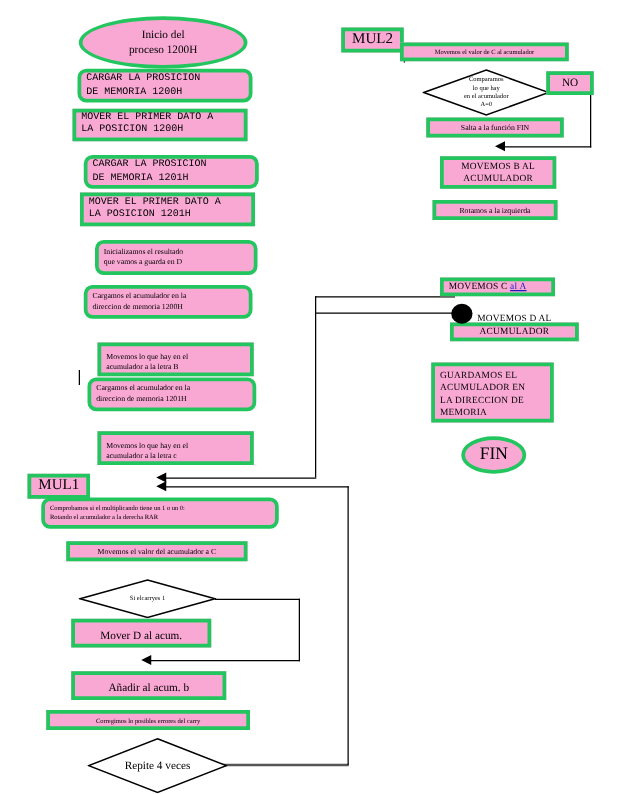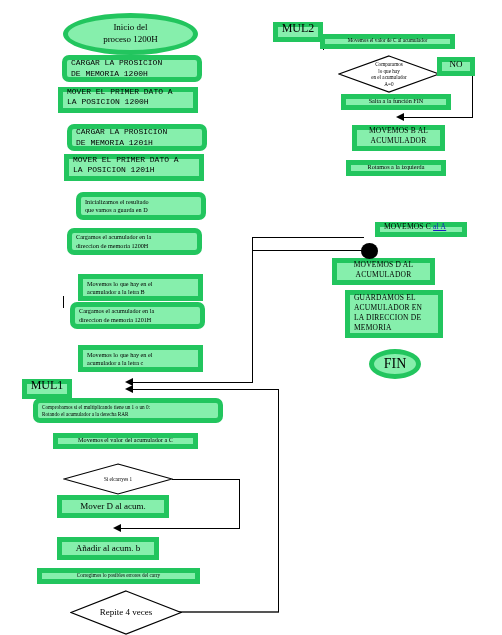--- a/index.html
+++ b/index.html
@@ -9,22 +9,22 @@
     font-family:"Liberation Serif", serif;
     color:#000;
     position:relative;
     overflow:hidden;
   }
   #canvas{position:absolute;left:0;top:0;width:502px;height:635px;}
 
   .node{
     position:absolute;
     box-sizing:border-box;
-    border:5px solid #22c55e;
-    background:#86efac;
+    border:3px solid #22c55e;
+    background:#f9a8d4;
     display:flex;
     align-items:center;
     justify-content:center;
     text-align:center;
     line-height:1.32;
     z-index:5;
   }
   .node.left-text{justify-content:flex-start;text-align:left;}
   .node .txt{display:block;width:100%;padding:0 4px;white-space:pre-line;}
 
@@ -151,21 +151,21 @@
     <svg class="dshape" viewBox="0 0 110 32" preserveAspectRatio="none">
       <polygon points="55,1 109,16 55,31 1,16" fill="#fff" stroke="#000" stroke-width="1.2"></polygon>
     </svg>
     <span class="dlabel xsmall">Si el <span class="sq-red">carry</span> es 1</span>
   </div>
 
   <div class="node rect mid" style="left:57px;top:495px;width:112px;height:23px;">
     <span class="txt">Mover D al <span class="sq-red">acum.</span></span>
   </div>
 
-  <div class="node rect mid" style="left:57px;top:537px;width:102px;height:23px;">
+  <div class="node rect mid" style="left:57px;top:537px;width:124px;height:23px;">
     <span class="txt">Añadir al <span class="sq-red">acum.</span> b</span>
   </div>
 
   <div class="node rect xsmall" style="left:37px;top:568px;width:163px;height:16px;">
     <span class="txt">Corregimos lo posibles errores del <span class="sq-red">carry</span></span>
   </div>
 
   <div class="diamond" style="left:70px;top:590px;width:112px;height:45px;">
     <svg class="dshape" viewBox="0 0 112 45" preserveAspectRatio="none">
       <polygon points="56,1 111,22.5 56,44 1,22.5" fill="#fff" stroke="#000" stroke-width="1.2"></polygon>
@@ -202,27 +202,27 @@
   <div class="node rect caps" style="left:352px;top:125px;width:93px;height:26px;">
     <span class="txt">MOVEMOS B AL
 ACUMULADOR</span>
   </div>
 
   <div class="node rect small" style="left:346px;top:160px;width:100px;height:16px;">
     <span class="txt">Rotamos a la izquierda</span>
   </div>
 
 
-  <div class="node rect caps left-text" style="left:352px;top:222px;width:92px;height:15px;margin-left:23px;">
+  <div class="node rect caps left-text" style="left:352px;top:222px;width:92px;height:15px;">
     <span class="txt"><span>MOVEMOS C </span><span class="lnk-blue">al A</span></span>
   </div>
 
   <div class="dot" style="left:361px;top:243px;width:17px;height:16px;"></div>
 
-  <div class="node rect caps" style="left:332px;top:258px;width:103px;height:27px;">
+  <div class="node rect caps" style="left:360px;top:258px;width:103px;height:15px;">
     <span class="txt">MOVEMOS D AL
 ACUMULADOR</span>
   </div>
 
   <div class="node rect caps left-text" style="left:345px;top:290px;width:98px;height:48px;">
     <span class="txt">GUARDAMOS EL
 ACUMULADOR EN
 LA DIRECCION DE
 MEMORIA</span>
   </div>

